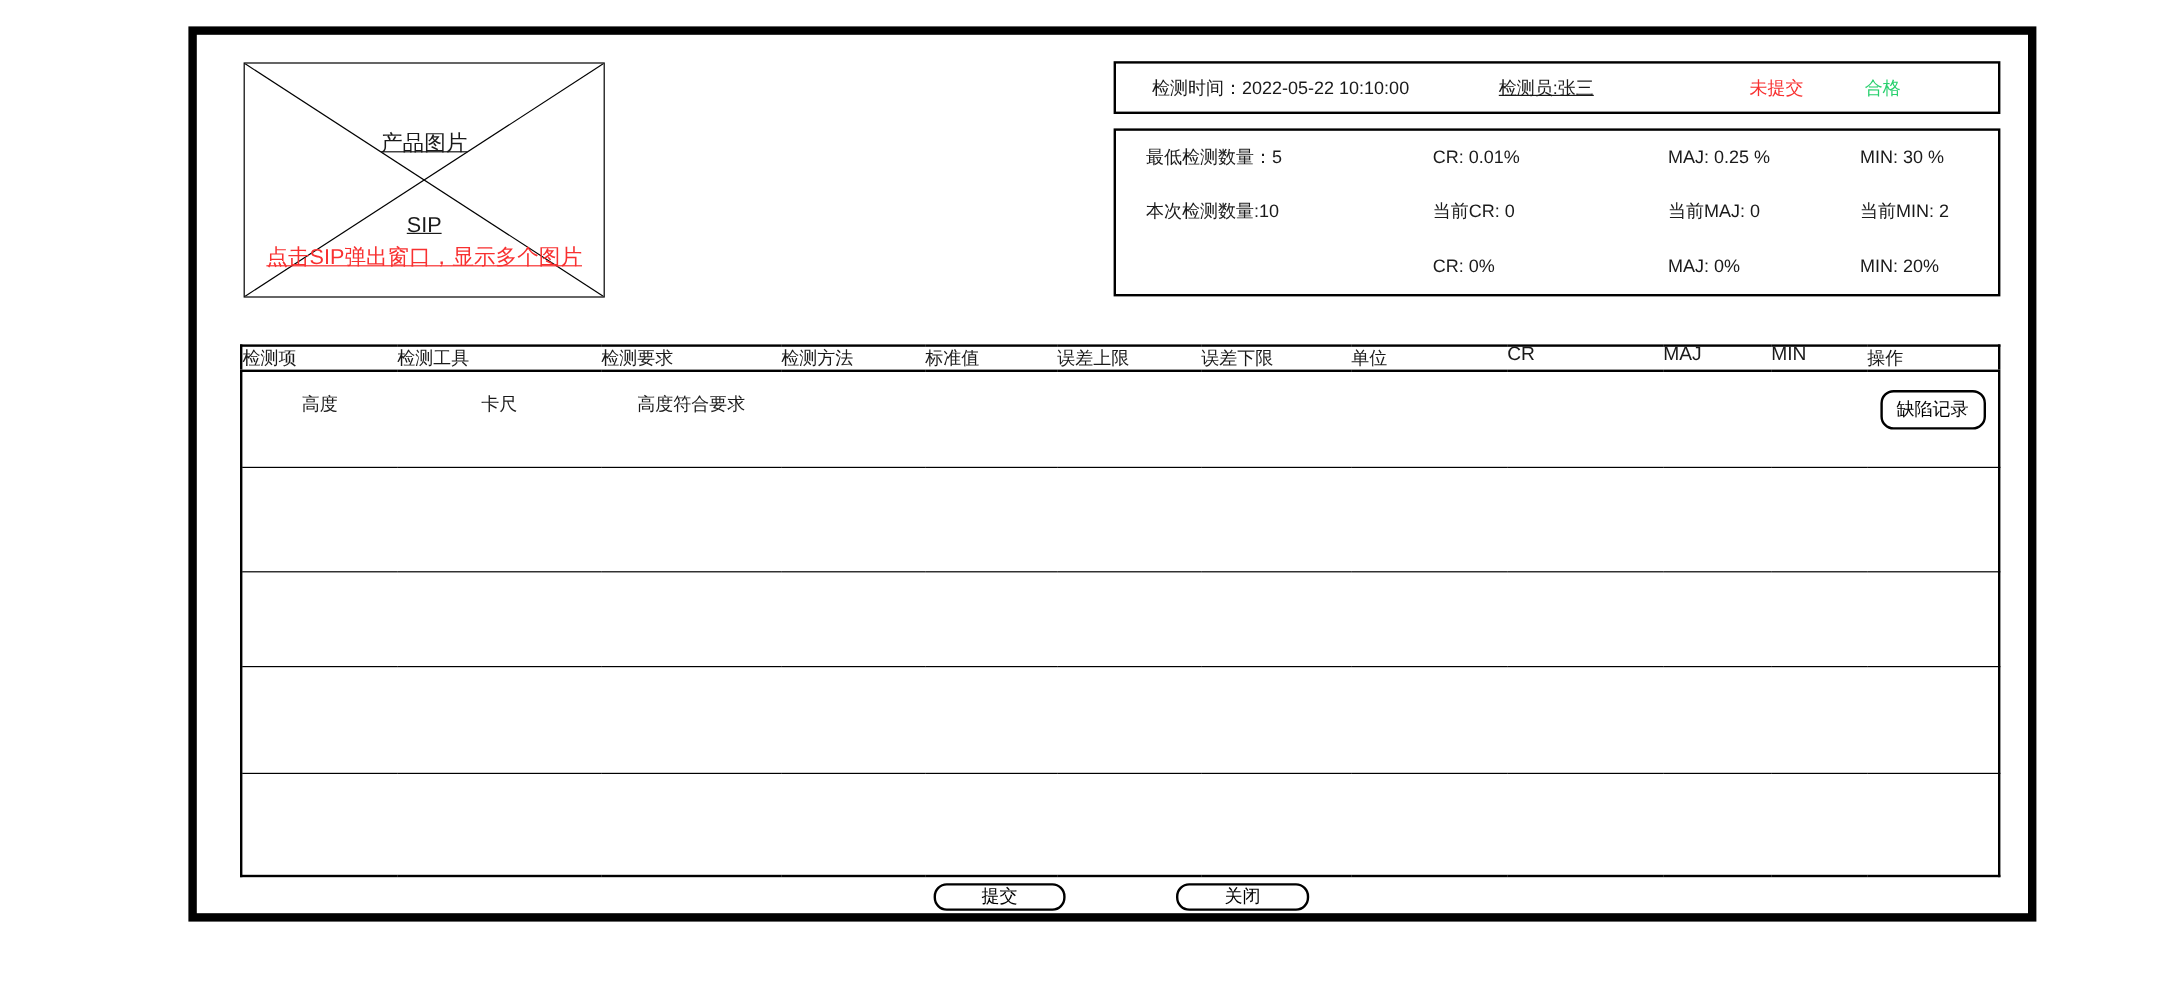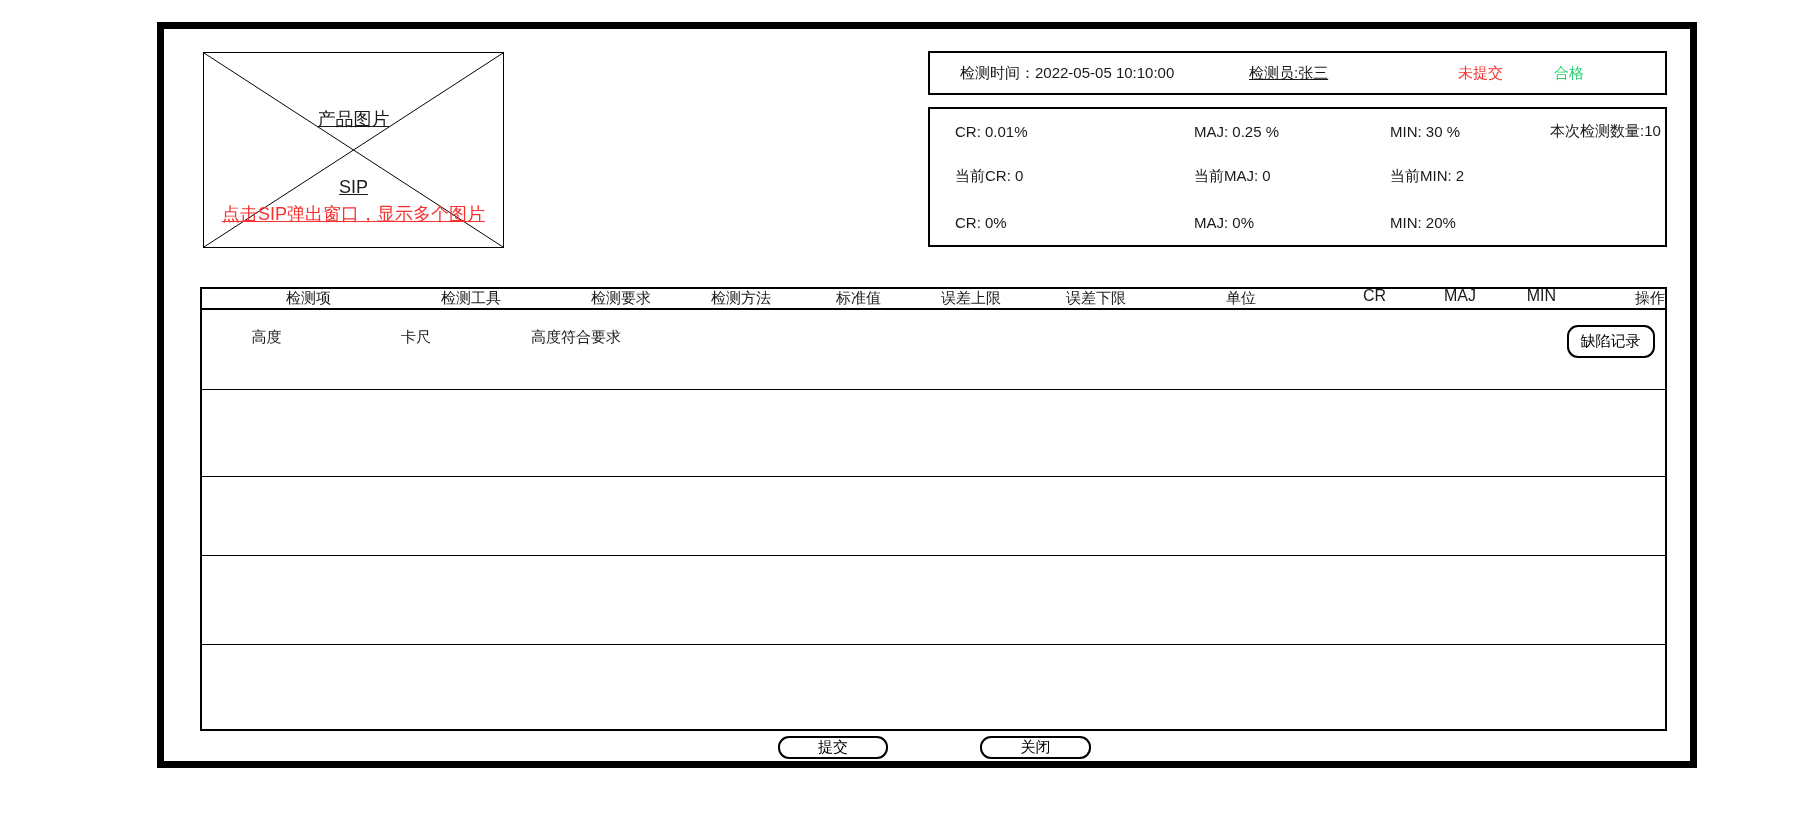--- a/index.html
+++ b/index.html
@@ -85,21 +85,21 @@
     left: 200px; top: 287px;
     width: 1465px; height: 444px;
     border-collapse: collapse;
     table-layout: fixed;
   }
   .insp-table, .insp-table th, .insp-table td { border: 0 solid #000; }
   .insp-table { border-width: 2px; }
   .insp-table th {
     border-bottom-width: 2px;
     font-weight: normal; font-size: 15px;
-    text-align: right; vertical-align: middle;
+    text-align: left; vertical-align: middle;
     height: 17px; white-space: nowrap;
   }
   .insp-table th.latin { font-size: 16px; }
   .insp-table th.latin .up { position: relative; top: -3px; display: inline-block; }
   .insp-table td {
     font-size: 15px; text-align: center;
     vertical-align: top; padding-top: 18px;
   }
   .row-1 { height: 79px; padding-left: 28px; }
   .row-2 { height: 85px; }
@@ -146,27 +146,28 @@
       <line x1="0" y1="0" x2="301" y2="196" stroke="#000" stroke-width="1"></line>
       <line x1="301" y1="0" x2="0" y2="196" stroke="#000" stroke-width="1"></line>
     </svg>
     <div class="ib-text ib-title">产品图片</div>
     <div class="ib-text ib-sip">SIP</div>
     <div class="ib-text ib-note">点击SIP弹出窗口，显示多个图片</div>
   </div>
 
 
   <div class="insp-box">
-    <span class="insp-time">检测时间：2022-05-05  10:10:00</span>
+    <span class="insp-time">检测时间：2022-05-22  10:10:00</span>
     <span class="insp-inspector">检测员:张三</span>
     <span class="insp-unsub">未提交</span>
     <span class="insp-result">合格</span>
   </div>
 
   <div class="stats-box">
+    <div class="cell">最低检测数量：5</div>
     <div class="cell">CR: 0.01%</div>
     <div class="cell">MAJ: 0.25 %</div>
     <div class="cell">MIN: 30 %</div>
     <div class="cell">本次检测数量:10</div>
     <div class="cell">当前CR: 0</div>
     <div class="cell">当前MAJ: 0</div>
     <div class="cell">当前MIN: 2</div>
     <div class="cell"></div>
     <div class="cell">CR: 0%</div>
     <div class="cell">MAJ: 0%</div>

